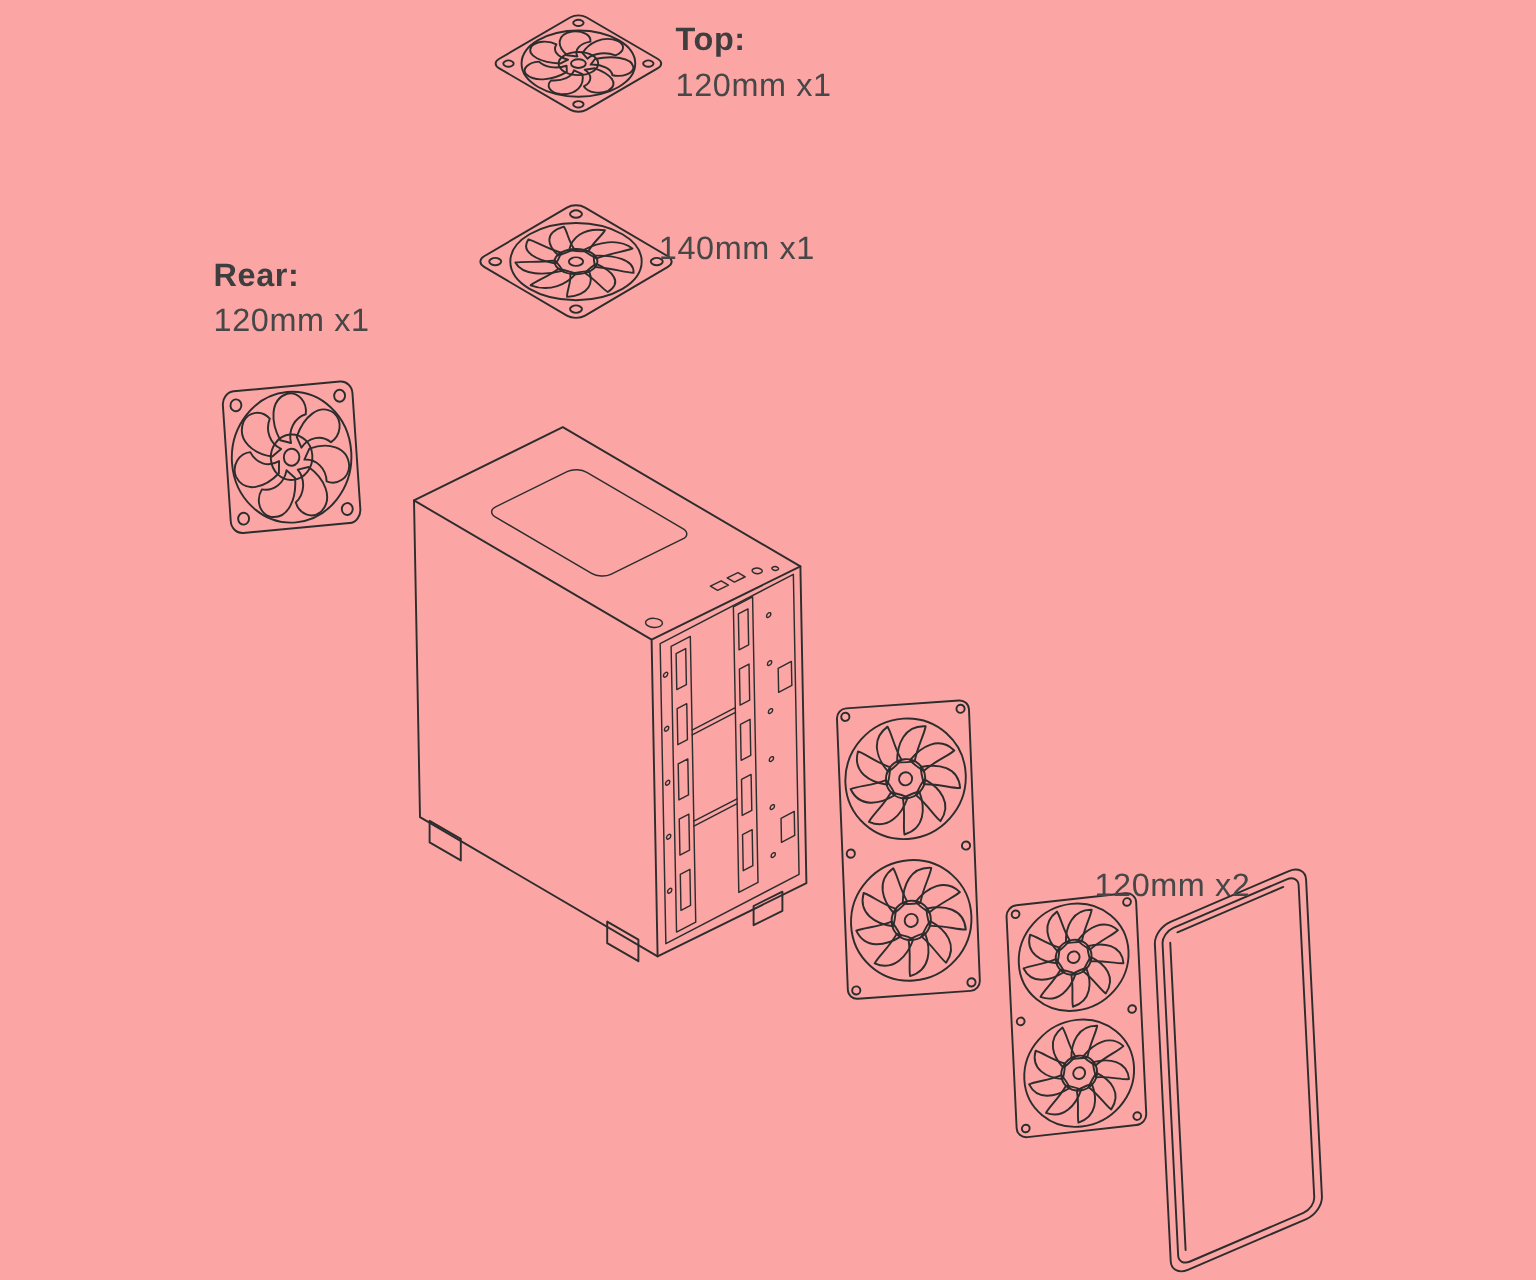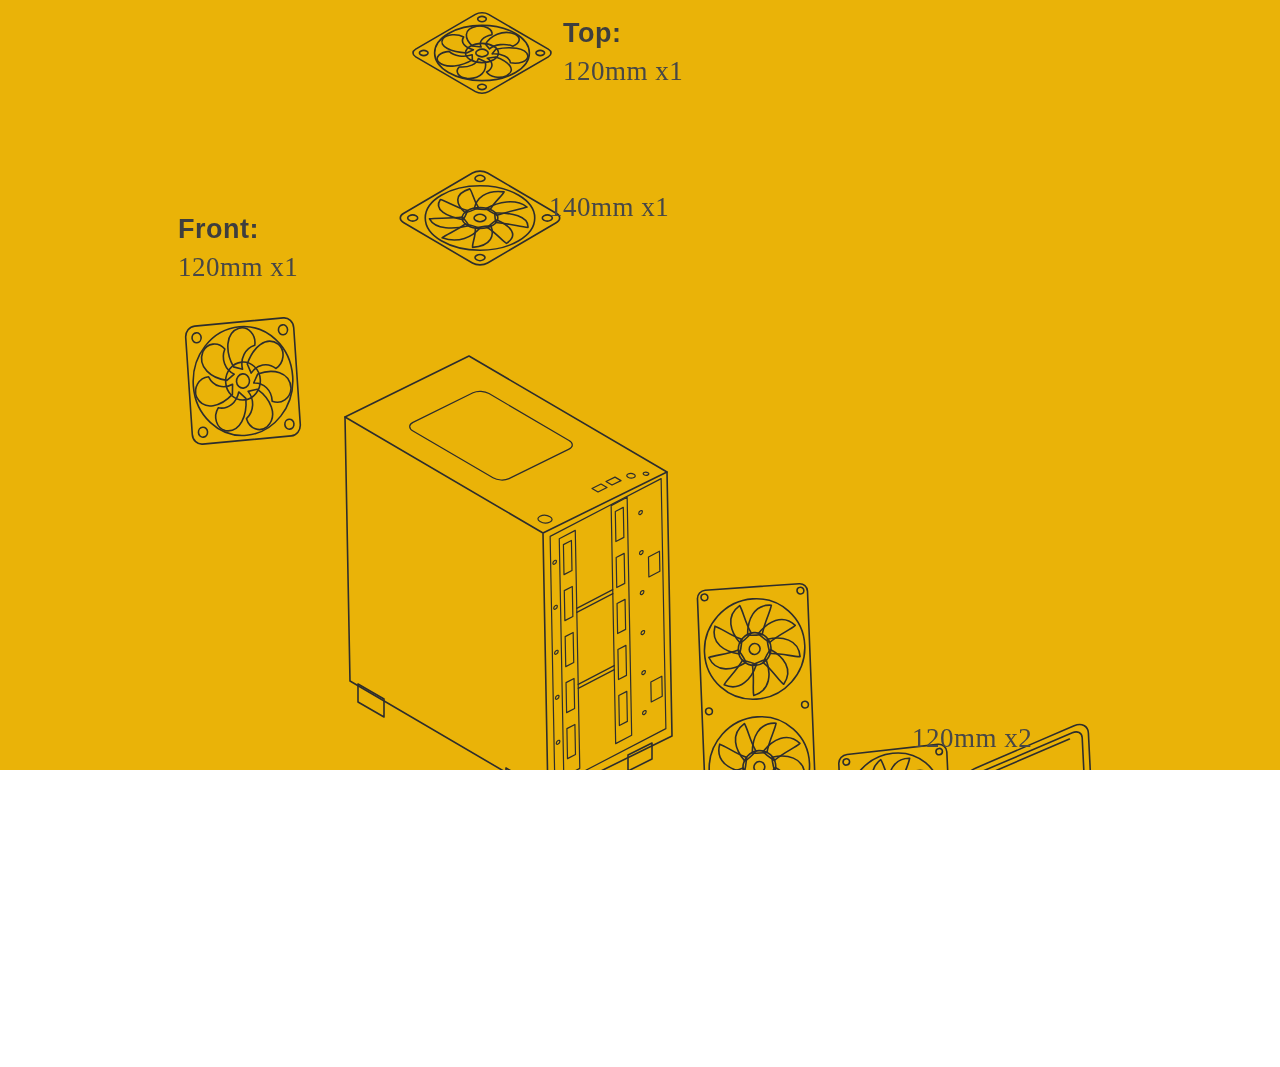--- a/index.html
+++ b/index.html
@@ -3,22 +3,22 @@
 <meta charset="utf-8">
 <style>
   html, body {
     margin: 0;
     padding: 0;
     background: #ffffff;
   }
   .stage {
     position: relative;
     width: 1280px;
-    height: 770px;
-    background: #eab308;
+    height: 1067px;
+    background: #fca5a5;
     overflow: hidden;
     font-family: "Liberation Sans", sans-serif;
   }
   .stage svg {
     position: absolute;
     left: 0;
     top: 0;
   }
   .label {
     position: absolute;
@@ -29,21 +29,20 @@
     white-space: nowrap;
   }
   .label .h {
     display: block;
     font-weight: 700;
   }
   .label .v {
     display: block;
     font-weight: 400;
     color: #474747;
-    font-family: Liberation Serif, serif;
   }
 </style>
 </head>
 <body>
 
 <div class="stage">
 
   <svg width="1280" height="1067" viewBox="0 0 1280 1067" style="fill:none;stroke:#2d2d2d;stroke-width:1.6;stroke-linejoin:round;stroke-linecap:round">
     <defs>
       <path id="bladeA" vector-effect="non-scaling-stroke" d="M5,-14 C11,-27 24,-37 35,-28 C41,-22 39,-12 31,-8 C24,-14 14,-13 8,-6 Z"></path>
@@ -196,21 +195,21 @@
   <div class="label" style="left:563px; top:14px">
     <span class="h">Top:</span>
     <span class="v">120mm x1</span>
   </div>
 
   <div class="label" style="left:549px; top:188px">
     <span class="v">140mm x1</span>
   </div>
 
   <div class="label" style="left:178px; top:210px">
-    <span class="h">Front:</span>
+    <span class="h">Rear:</span>
     <span class="v">120mm x1</span>
   </div>
 
 
   <div class="label" style="left:912px; top:719px">
     <span class="v">120mm x2</span>
   </div>
 
 </div>
 

